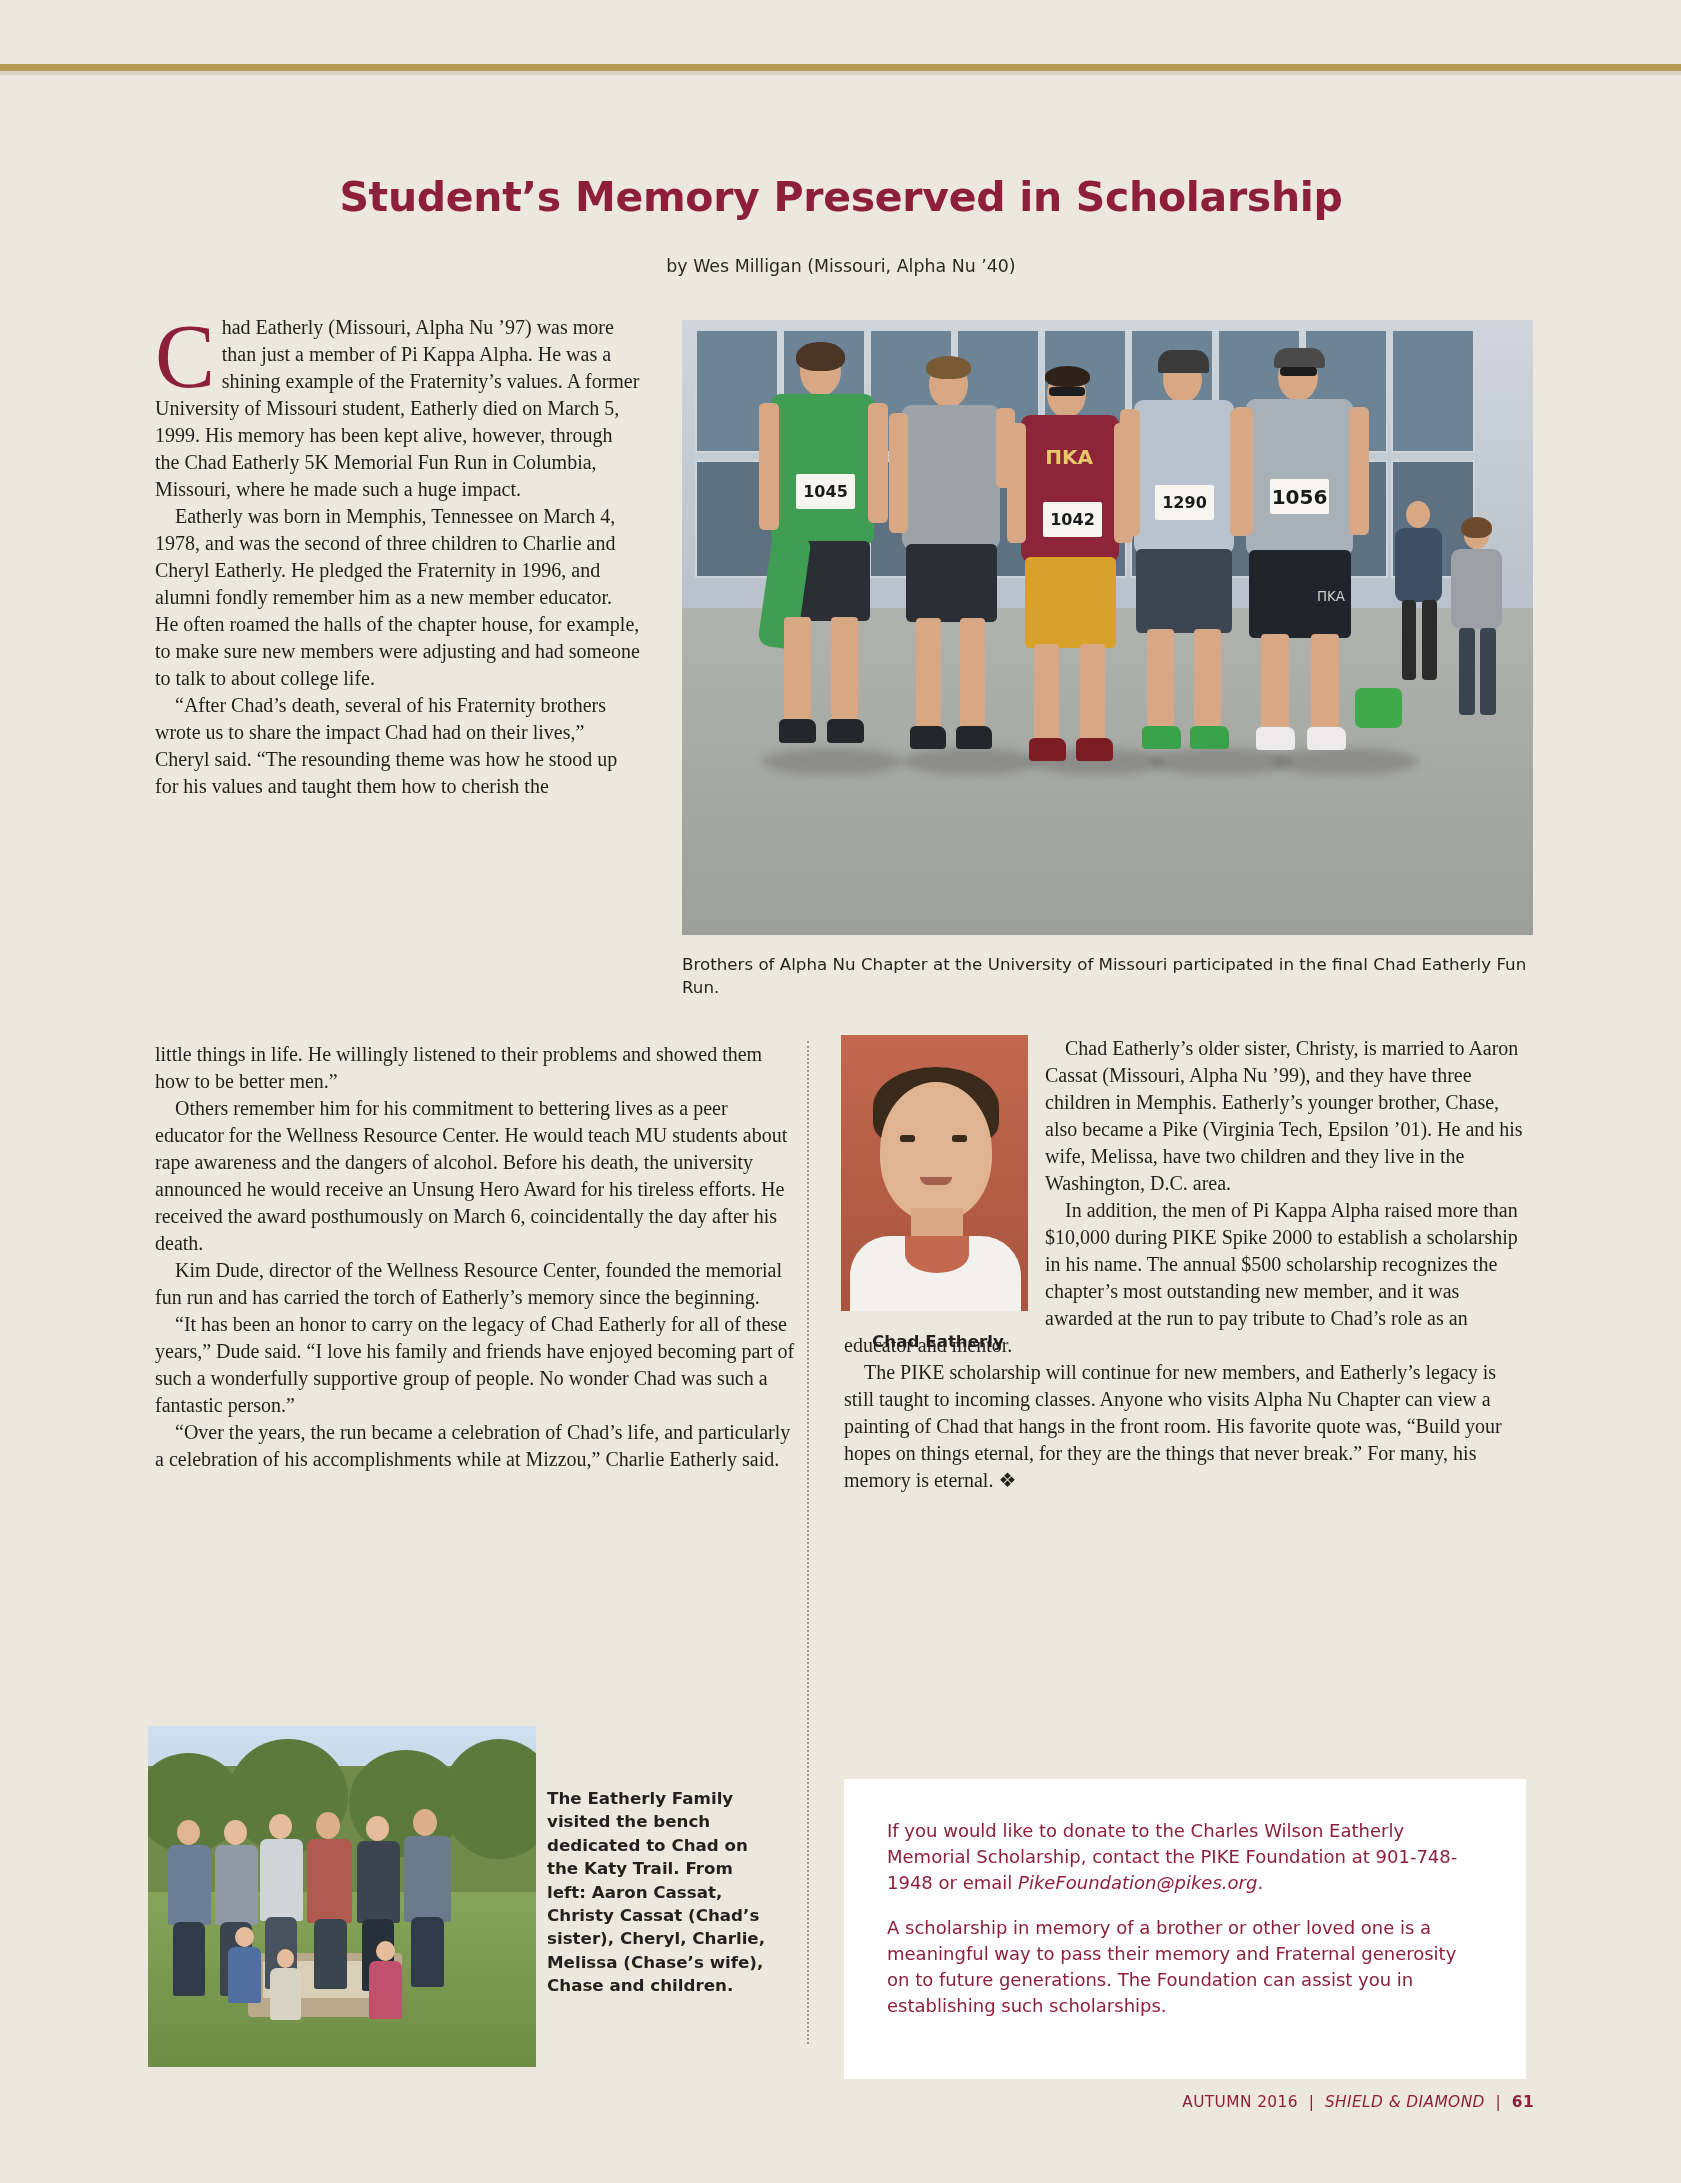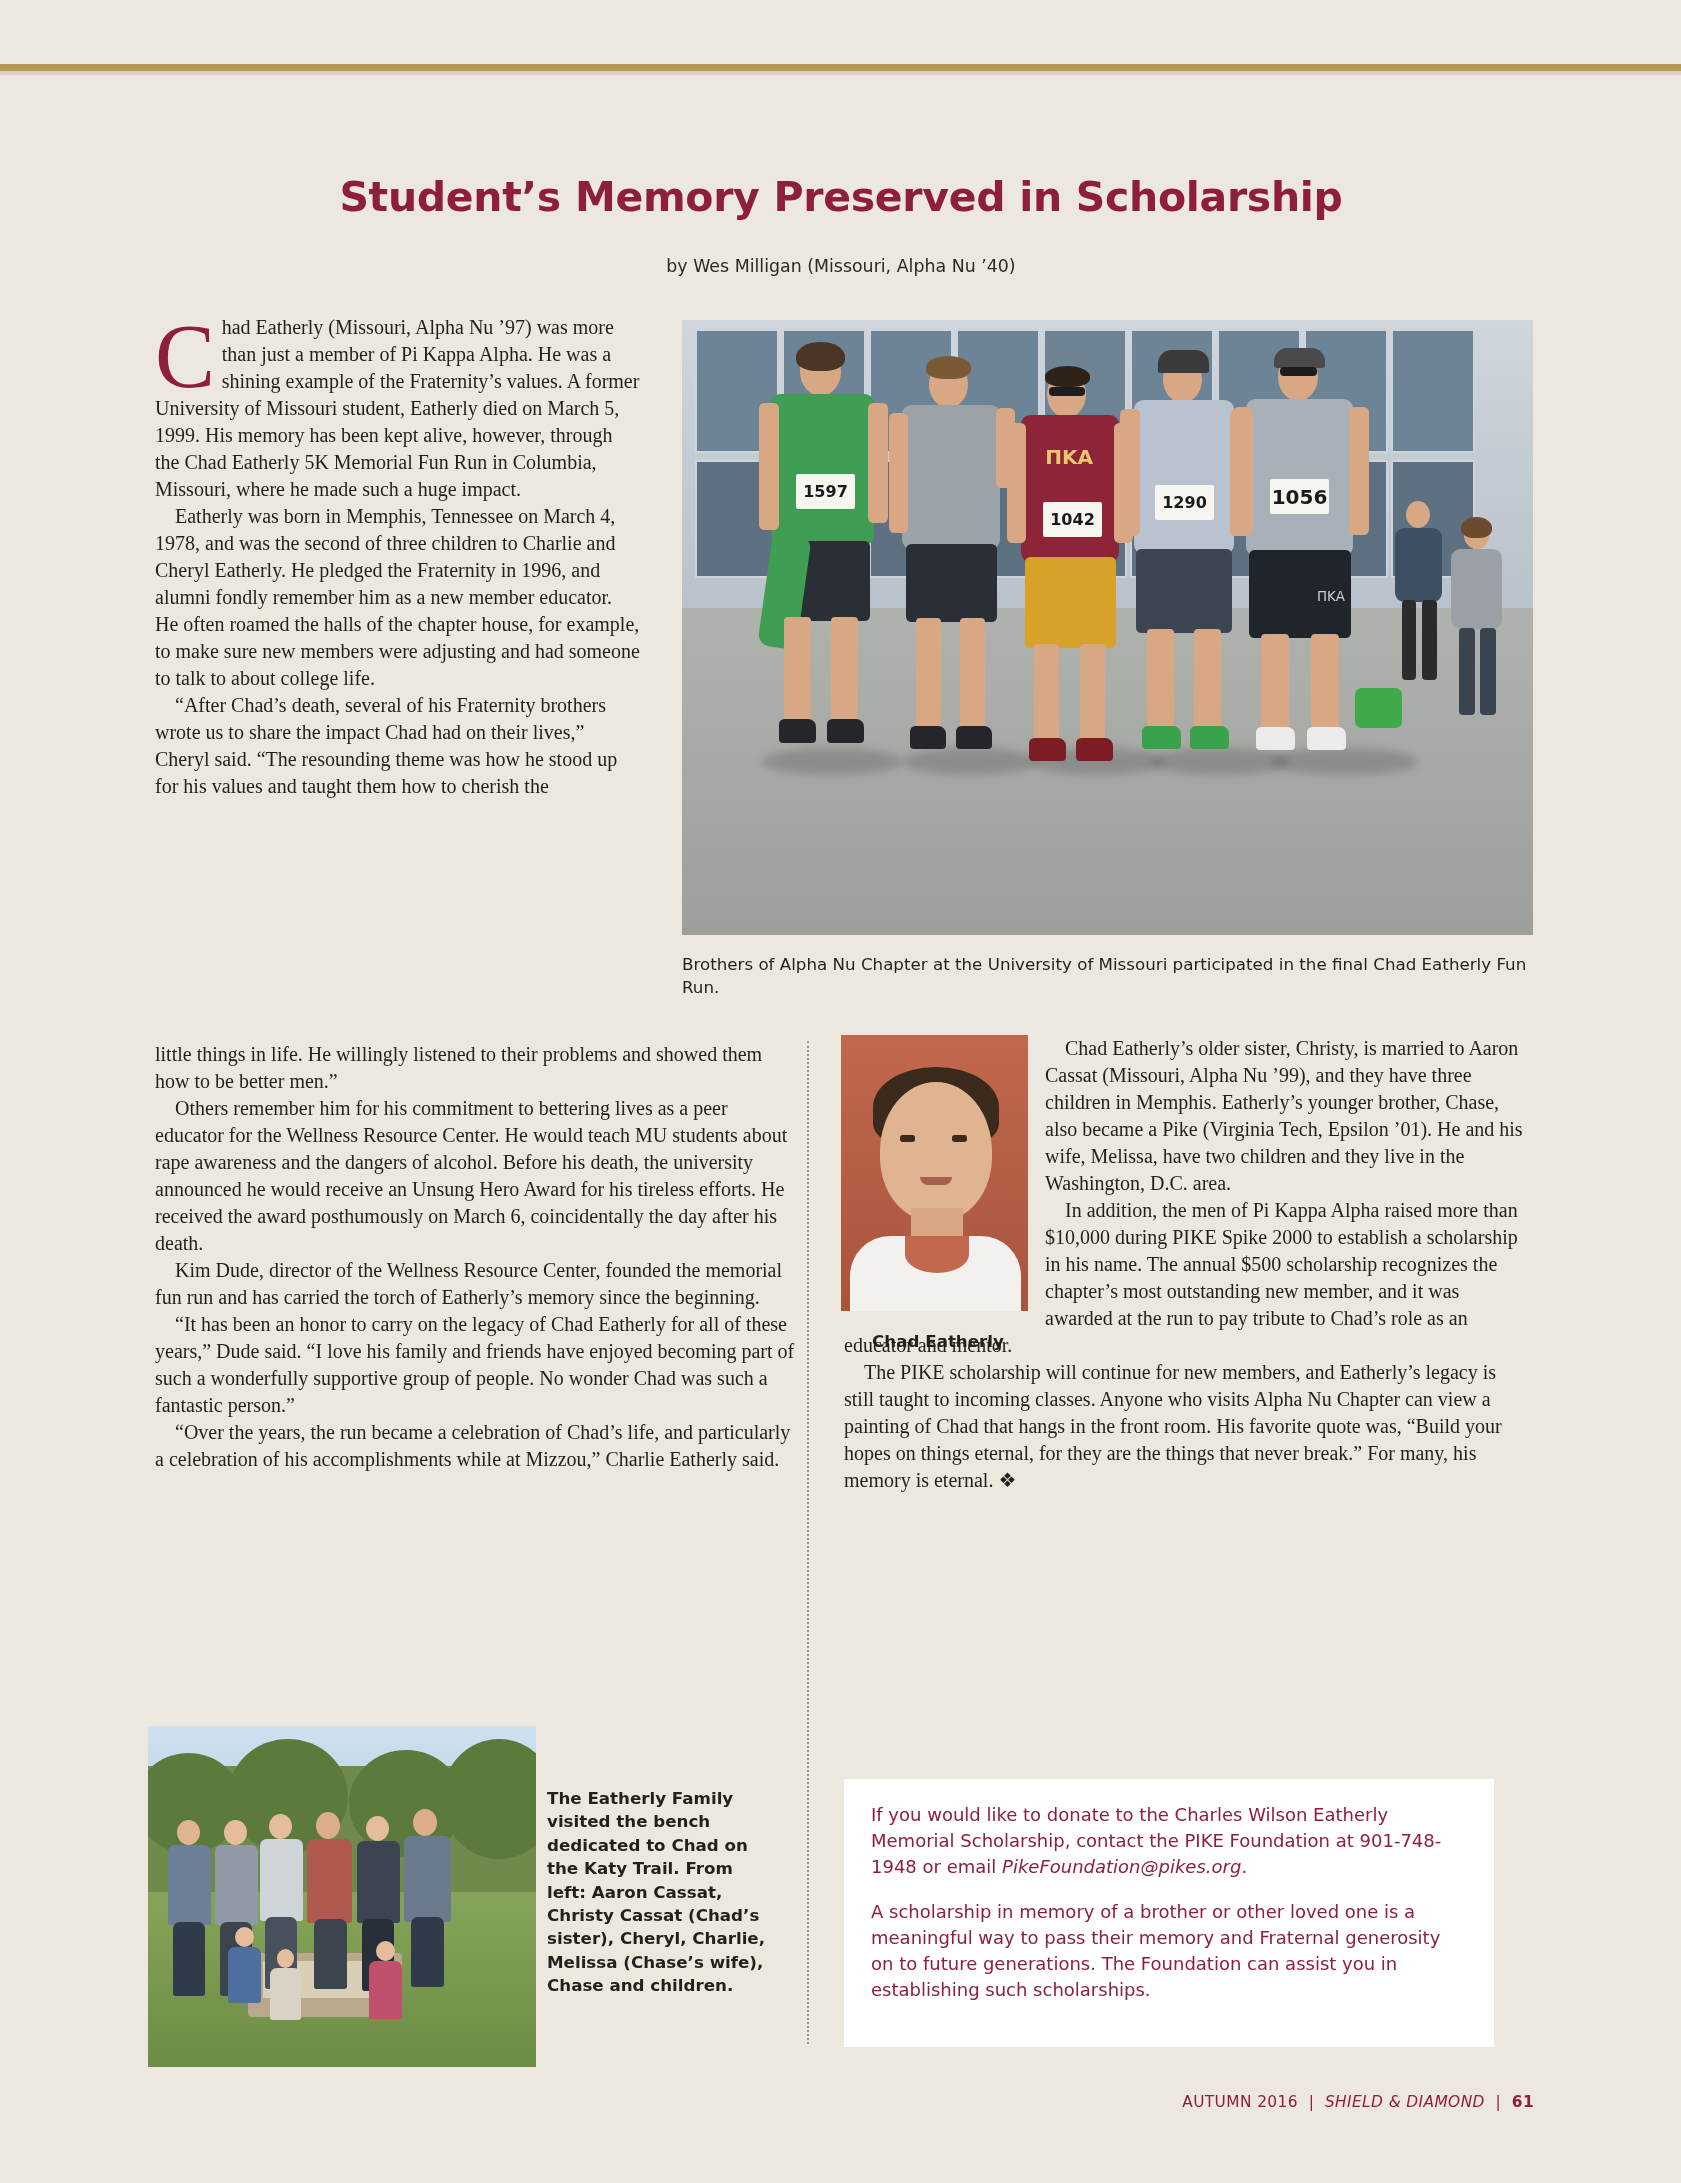--- a/index.html
+++ b/index.html
@@ -195,21 +195,21 @@
   }
 
   
   .donate-box {
     position: absolute;
     left: 844px;
     top: 1779px;
     width: 650px;
     height: 268px;
     background: #ffffff;
-    padding: 0;
+    padding: 16px;
   }
   .donate-inner {
     padding: 23px 27px 0 27px;
     font-family: "DejaVu Sans", sans-serif;
     font-size: 18px;
     line-height: 26px;
     color: #8e1f3a;
   }
   .donate-inner p { margin: 0 0 19px 0; }
 
@@ -336,21 +336,21 @@
     <div class="mp-shadow" style="left:348px; top:428px; width:134px; height:27px;"></div>
     <div class="mp-shadow" style="left:468px; top:428px; width:140px; height:27px;"></div>
     <div class="mp-shadow" style="left:589px; top:428px; width:147px; height:27px;"></div>
 
     <div class="runner" style="left:74px; top:27px;">
       <div class="r-head" style="left:44px; top:0; width:41px; height:49px;"></div>
       <div class="r-hair" style="left:40px; top:-5.4px; width:49px; height:29px;"></div>
       <div class="r-torso" style="left:14.7px; top:47px; width:103px; height:151px; background:#3f9e54;"></div>
       <div class="r-arm" style="left:2.7px; top:56px; width:20px; height:127px;"></div>
       <div class="r-arm" style="left:112px; top:56px; width:20px; height:120px;"></div>
-      <div class="bib" style="left:40px; top:127px; width:59px; height:35px; font-size:16px;">1597</div>
+      <div class="bib" style="left:40px; top:127px; width:59px; height:35px; font-size:16px;">1045</div>
       <div class="r-shorts" style="left:20px; top:194px; width:94px; height:80px; background:#2a2f35;"></div>
       <div style="position:absolute; left:9.4px; top:187px; width:39px; height:114px; background:#3f9e54; border-radius:12px; transform:rotate(8deg);"></div>
       <div class="r-leg" style="left:28px; top:270px; width:27px; height:107px;"></div>
       <div class="r-leg" style="left:75px; top:270px; width:27px; height:107px;"></div>
       <div class="r-shoe" style="left:23px; top:372px; width:37px; height:24px;"></div>
       <div class="r-shoe" style="left:71px; top:372px; width:37px; height:24px;"></div>
     </div>
 
     <div class="runner" style="left:207px; top:41px;">
       <div class="r-head" style="left:40px; top:0; width:39px; height:47px;"></div>

